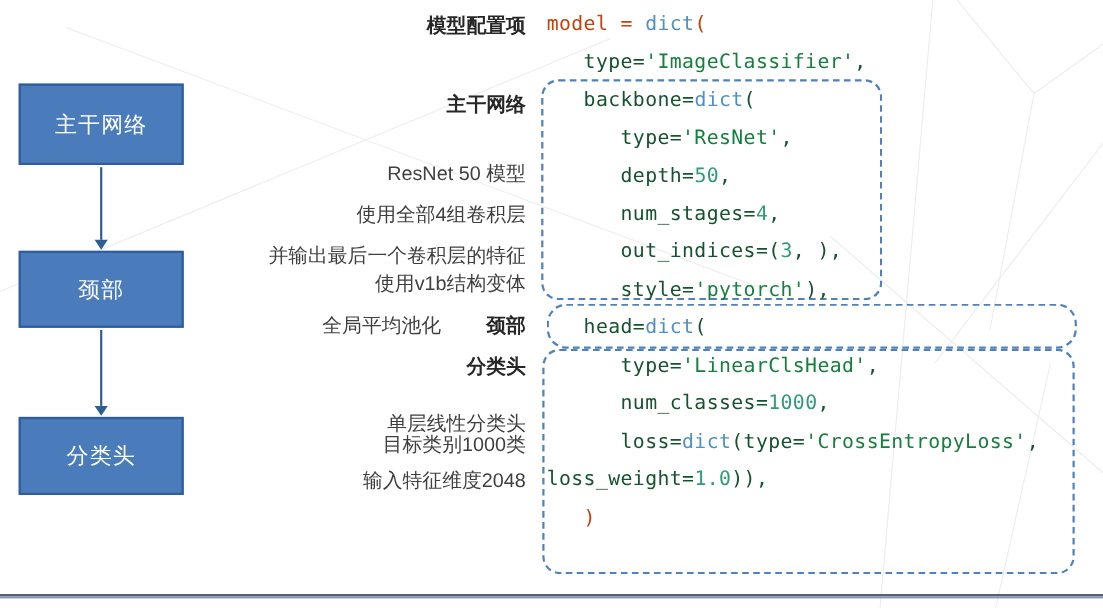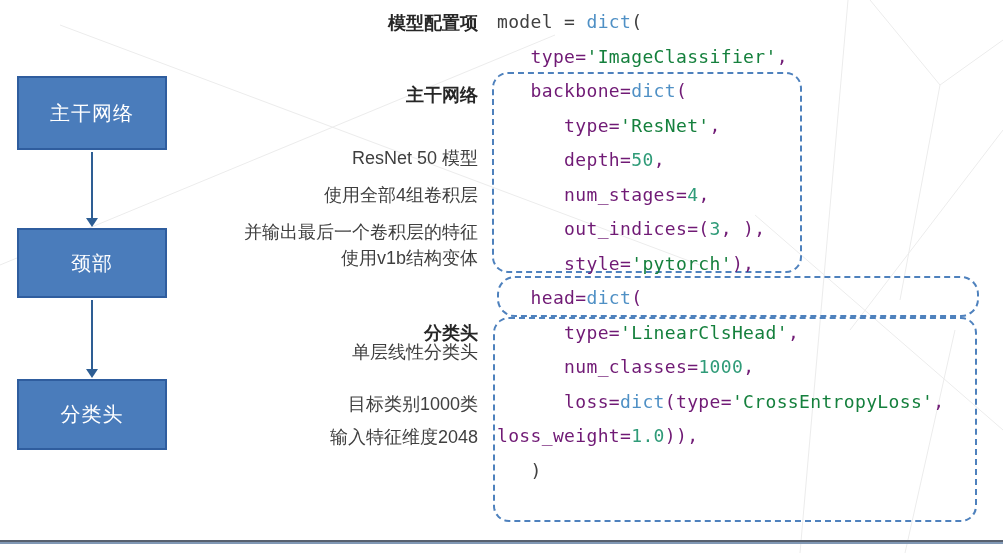--- a/index.html
+++ b/index.html
@@ -32,22 +32,22 @@
   }
   .mid-bold{font-weight:bold;color:#262626;}
   .gap-label{margin-left:41px;font-weight:bold;color:#262626;}
   
   .code-col{
     position:absolute;left:497px;top:5px;width:506px;
     font-family:"DejaVu Sans Mono","Liberation Mono",monospace;
     font-size:18px;letter-spacing:0.35px;
   }
   .code-line{height:34.5px;line-height:34.5px;white-space:pre;}
-  .tk-p{color:#404040;text-align:right;}
-  .tk-k{color:#701a75;}
+  .tk-p{color:#c2410c;text-align:right;}
+  .tk-k{color:#14532d;}
   .tk-d{color:#4f90c5;text-align:center;}
   .tk-s{color:#15803d;}
   .tk-m{color:#2f9b78;}
   
   .dash-box{
     position:absolute;border:2px dashed #4e81bd;border-radius:16px;
     box-sizing:border-box;background:transparent;
   }
   .dash-backbone{left:492px;top:72px;width:310px;height:201px;}
   .dash-neck{left:497px;top:276px;width:482px;height:41px;border-radius:18px;}
@@ -90,22 +90,25 @@
     <span>分类头</span>
   </div>
 
   <div class="mid-col">
     <div class="mid-line mid-bold" style="top:13px;">模型配置项</div>
     <div class="mid-line mid-bold" style="top:85px;">主干网络</div>
     <div class="mid-line" style="top:133px;margin-top:15px;">ResNet 50 模型</div>
     <div class="mid-line" style="top:185px;">使用全部4组卷积层</div>
     <div class="mid-line" style="top:222px;">并输出最后一个卷积层的特征</div>
     <div class="mid-line" style="top:248px;">使用v1b结构变体</div>
+    <div class="mid-line" style="top:286px;">
+      <span>全局平均池化</span><span class="gap-label">颈部</span>
+    </div>
     <div class="mid-line mid-bold" style="top:323px;">分类头</div>
-    <div class="mid-line" style="top:342px;margin-left:40px;">单层线性分类头</div>
+    <div class="mid-line" style="top:375px;margin-left:40px;">单层线性分类头</div>
     <div class="mid-line" style="top:394px;">目标类别1000类</div>
     <div class="mid-line" style="top:427px;">输入特征维度2048</div>
   </div>
 
   <div class="dash-box dash-backbone"></div>
   <div class="dash-box dash-neck"></div>
   <div class="dash-box dash-head"></div>
 
   <div class="code-col" id="code-block">
       <div class="code-line"><span class="tk-p">model = </span><span class="tk-d">dict</span><span class="tk-p">(</span></div>

